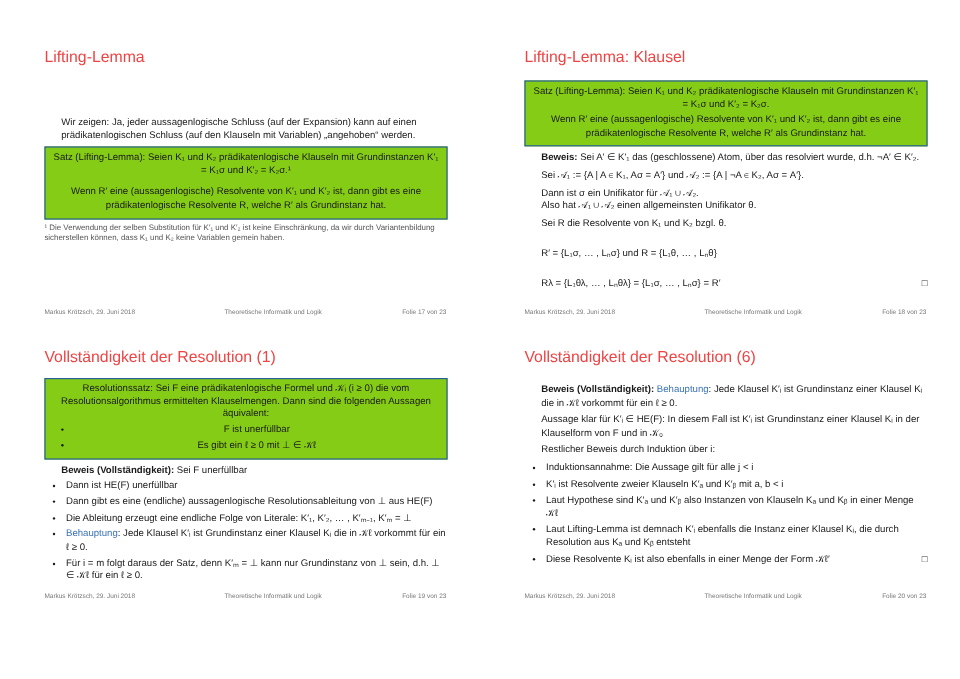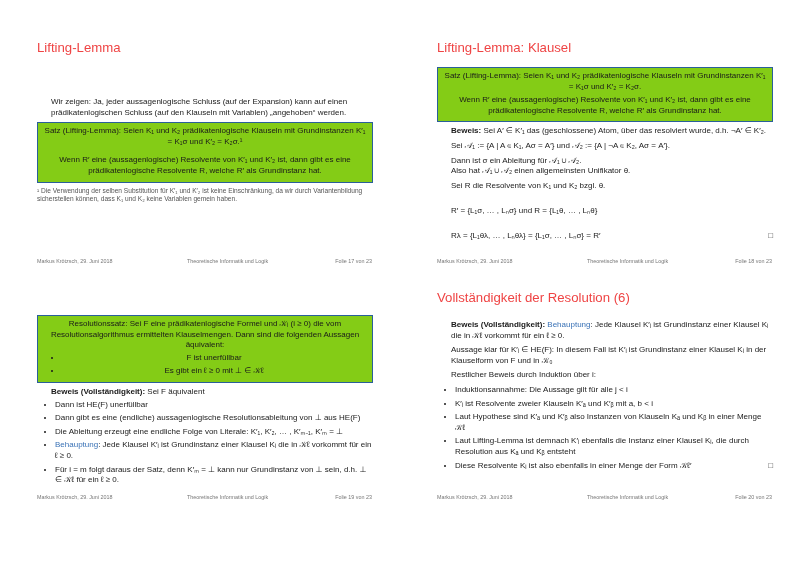--- a/index.html
+++ b/index.html
@@ -48,42 +48,43 @@
 
 <div class="slide s2">
   <div class="title" style="top:40px">Lifting-Lemma: Klausel</div>
   <div class="body" style="top:67px">
     <div class="box">
       <p>Satz (Lifting-Lemma): Seien K₁ und K₂ prädikatenlogische Klauseln mit Grundinstanzen K′₁ = K₁σ und K′₂ = K₂σ.</p>
       <p>Wenn R′ eine (aussagenlogische) Resolvente von K′₁ und K′₂ ist, dann gibt es eine prädikatenlogische Resolvente R, welche R′ als Grundinstanz hat.</p>
     </div>
     <p><span class="b">Beweis:</span> <span>Sei A′ ∈ K′₁ das (geschlossene) Atom, über das resolviert wurde, d.h. ¬A′ ∈ K′₂.</span></p>
     <p>Sei 𝒜₁ := {A | A ∈ K₁, Aσ = A′} und 𝒜₂ := {A | ¬A ∈ K₂, Aσ = A′}.</p>
-    <p><span>Dann ist σ ein Ableitung für 𝒜₁ ∪ 𝒜₂.</span><br><span>Also hat 𝒜₁ ∪ 𝒜₂ einen allgemeinsten Unifikator θ.</span></p>
+    <p><span>Dann ist σ ein Unifikator für 𝒜₁ ∪ 𝒜₂.</span><br><span>Also hat 𝒜₁ ∪ 𝒜₂ einen allgemeinsten Unifikator θ.</span></p>
     <p>Sei R die Resolvente von K₁ und K₂ bzgl. θ.</p>
     <p><br><span>R′ = {L₁σ, … , Lₙσ} und R = {L₁θ, … , Lₙθ}</span></p>
     <p><br><span>Rλ = {L₁θλ, … , Lₙθλ} = {L₁σ, … , Lₙσ} = R′</span><span class="qed">□</span></p>
   </div>
   <div class="footer">
     <span class="l">Markus Krötzsch, 29. Juni 2018</span>
     <span class="c">Theoretische Informatik und Logik</span>
     <span class="r">Folie 18 von 23</span>
   </div>
 </div>
 
 <div class="slide s3">
+  <div class="title" style="top:7px">Vollständigkeit der Resolution (1)</div>
   <div class="body" style="top:32px">
     <div class="box">
       <p style="margin-bottom:2px">Resolutionssatz: Sei F eine prädikatenlogische Formel und 𝒦ᵢ (i ≥ 0) die vom Resolutionsalgorithmus ermittelten Klauselmengen. Dann sind die folgenden Aussagen äquivalent:</p>
       <ul style="margin:0">
         <li>F ist unerfüllbar</li>
         <li>Es gibt ein ℓ ≥ 0 mit ⊥ ∈ 𝒦ℓ</li>
       </ul>
     </div>
-    <p style="margin-bottom:2px"><span class="b">Beweis (Vollständigkeit):</span><span> Sei F äquivalent</span></p>
+    <p style="margin-bottom:2px"><span class="b">Beweis (Vollständigkeit):</span><span> Sei F unerfüllbar</span></p>
     <ul>
       <li>Dann ist HE(F) unerfüllbar</li>
       <li>Dann gibt es eine (endliche) aussagenlogische Resolutionsableitung von ⊥ aus HE(F)</li>
       <li>Die Ableitung erzeugt eine endliche Folge von Literale: K′₁, K′₂, … , K′ₘ₋₁, K′ₘ = ⊥</li>
       <li><span class="blue">Behauptung</span><span>: Jede Klausel K′ᵢ ist Grundinstanz einer Klausel Kᵢ die in 𝒦ℓ vorkommt für ein ℓ ≥ 0.</span></li>
       <li>Für i = m folgt daraus der Satz, denn K′ₘ = ⊥ kann nur Grundinstanz von ⊥ sein, d.h. ⊥ ∈ 𝒦ℓ für ein ℓ ≥ 0.</li>
     </ul>
   </div>
   <div class="footer" style="top:211px">
     <span class="l">Markus Krötzsch, 29. Juni 2018</span>

